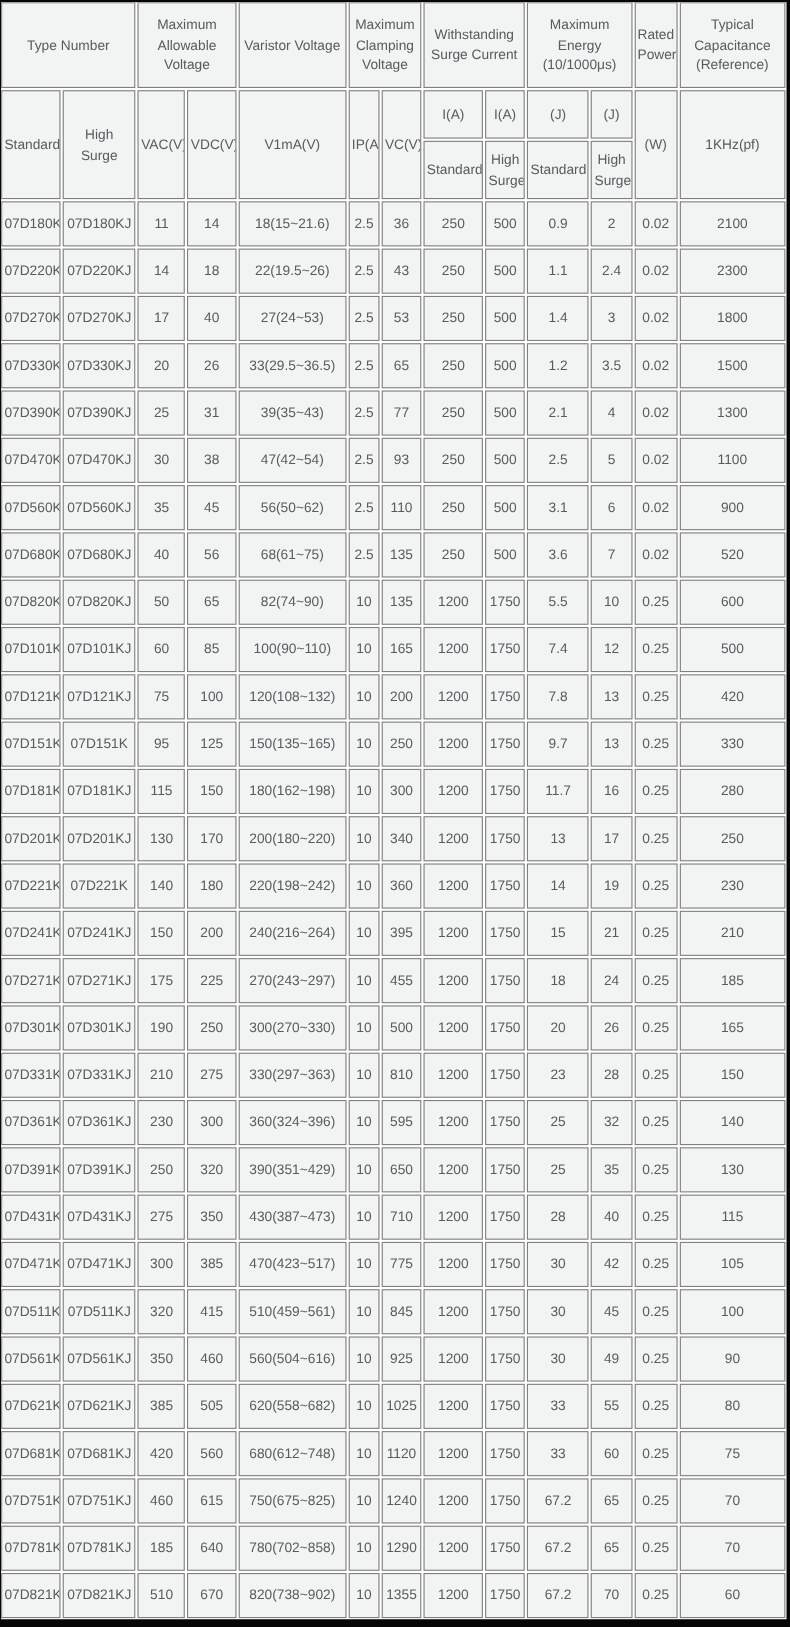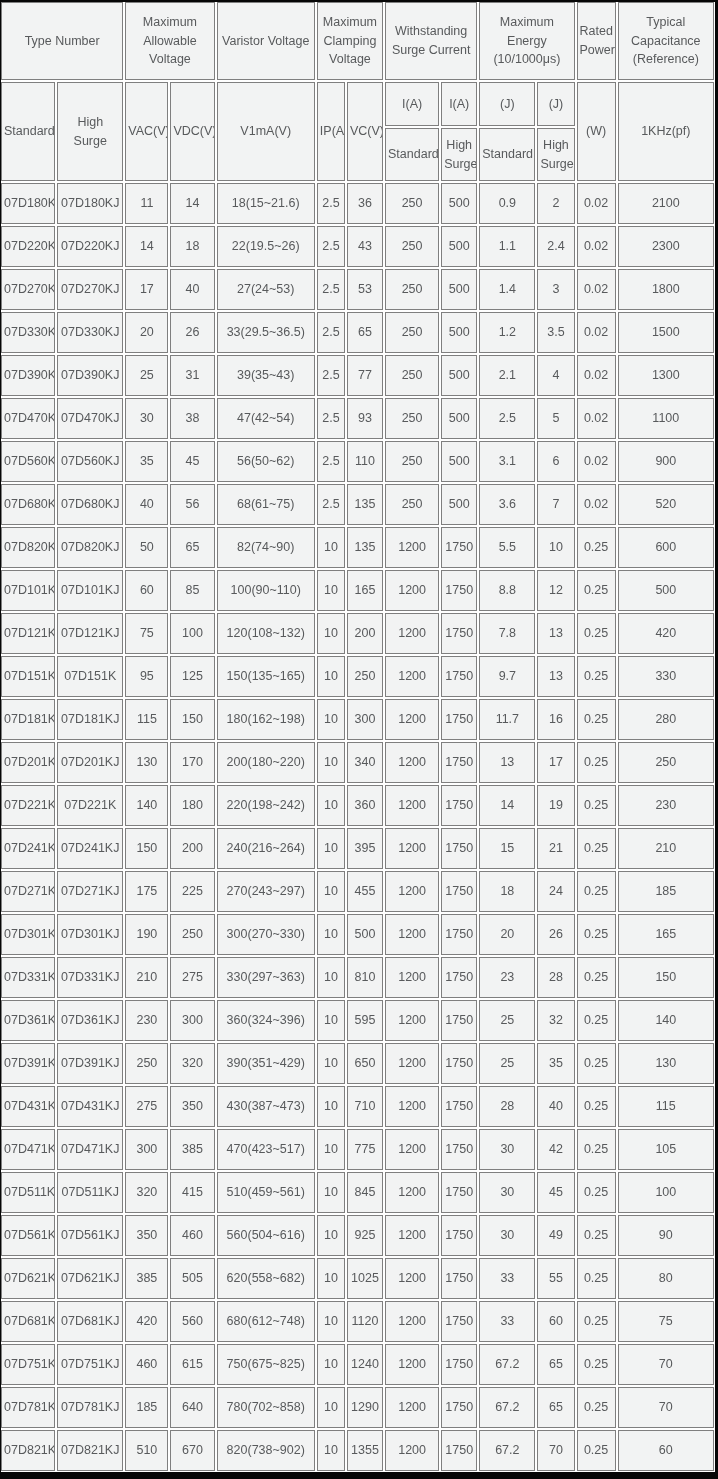--- a/index.html
+++ b/index.html
@@ -243,21 +243,21 @@
           <tr>
             <td>07D101K</td>
             <td>07D101KJ</td>
             <td>60</td>
             <td>85</td>
             <td>100(90~110)</td>
             <td>10</td>
             <td>165</td>
             <td>1200</td>
             <td>1750</td>
-            <td>8.8</td>
+            <td>7.4</td>
             <td>12</td>
             <td>0.25</td>
             <td>500</td>
           </tr>
           <tr>
             <td>07D121K</td>
             <td>07D121KJ</td>
             <td>75</td>
             <td>100</td>
             <td>120(108~132)</td>

